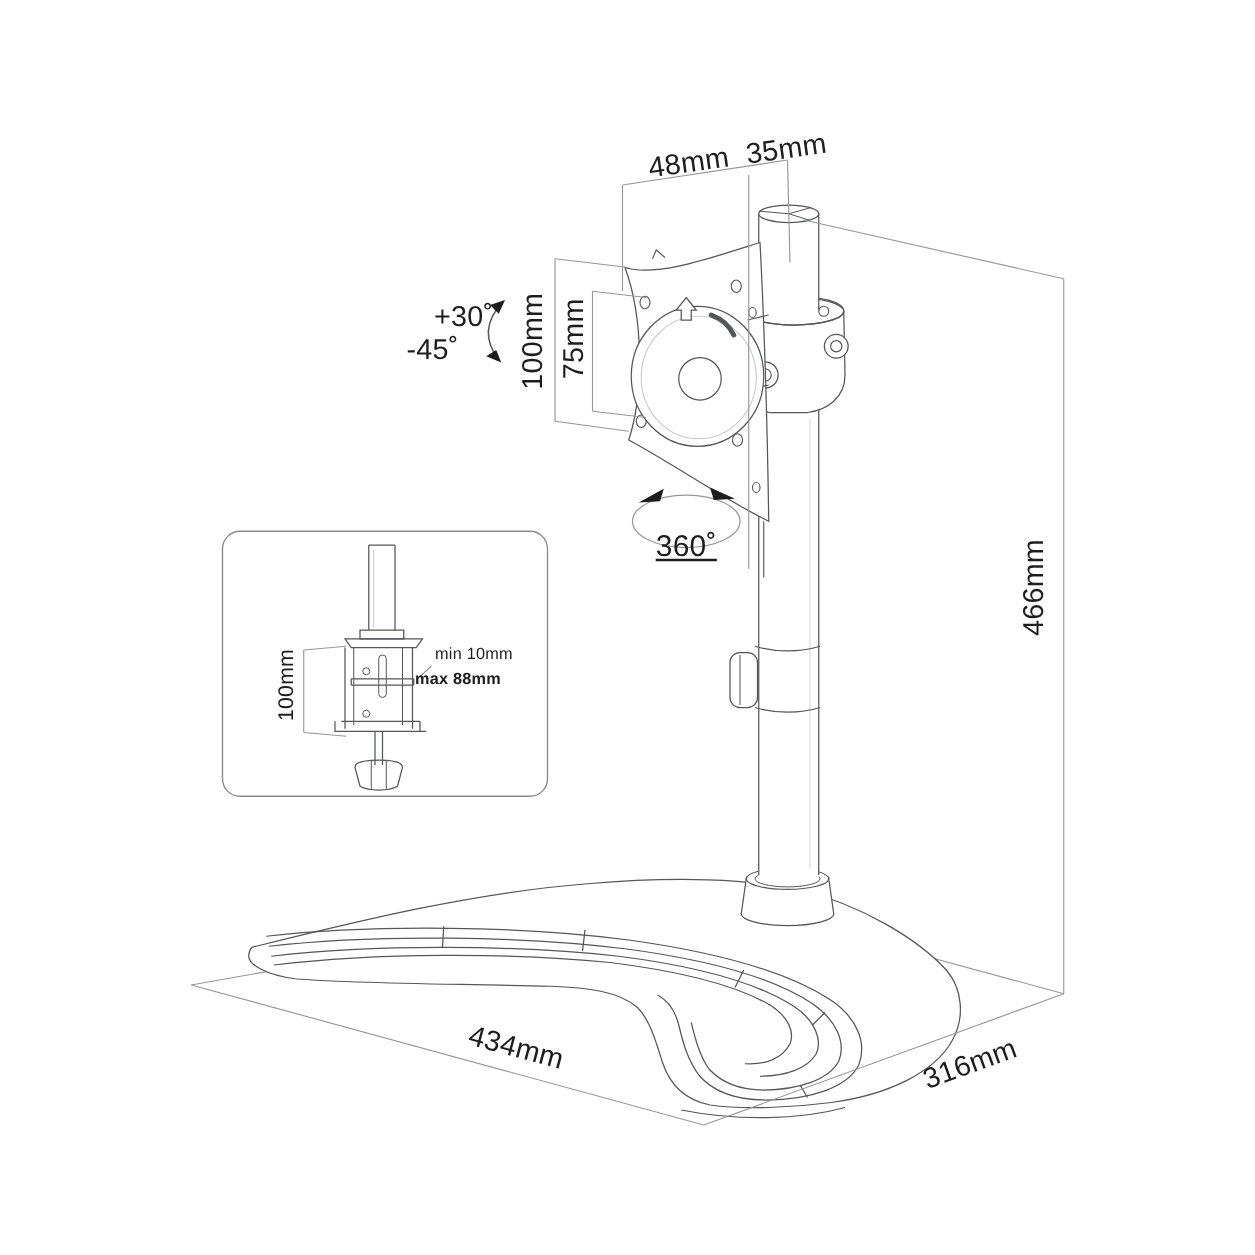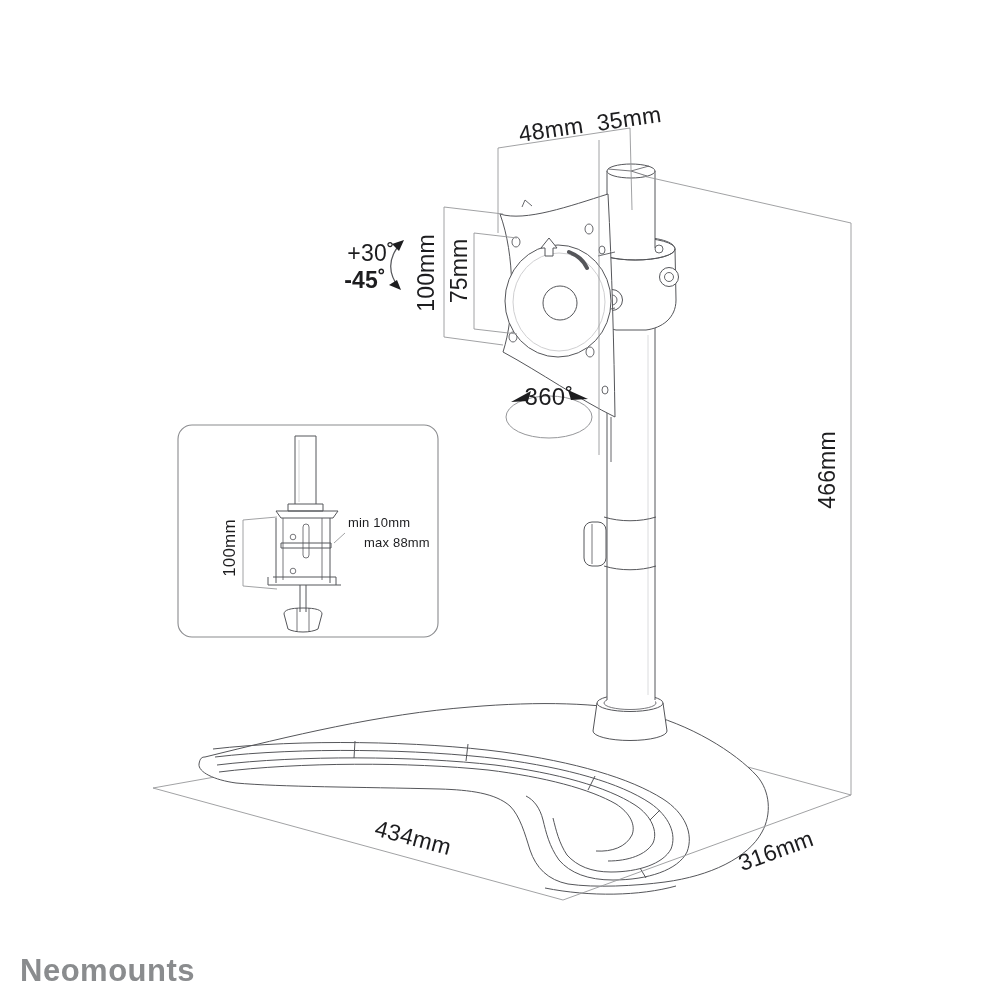--- a/index.html
+++ b/index.html
@@ -206,24 +206,23 @@
       <path d="M345,533 L334,543"></path>
     </g>
   </g>
 </svg>
 
 <div class="lbl r-neg8" style="left:551px;top:130px;">48mm</div>
 <div class="lbl r-neg8" style="left:629px;top:119px;">35mm</div>
 <div class="lbl r-neg90" style="left:426px;top:273px;">100mm</div>
 <div class="lbl r-neg90" style="left:459px;top:271px;">75mm</div>
 <div class="lbl" style="left:371px;top:253px;">+30˚</div>
-<div class="lbl" style="left:365px;top:280px;font-weight:bold;">-45˚</div>
-<div class="lbl" style="left:549px;top:397px;font-size:24px;">360˚</div>
+<div class="lbl" style="left:346px;top:280px;">-45˚</div>
+<div class="lbl" style="left:549px;top:438px;font-size:24px;text-decoration:underline;">360˚</div>
 <div class="lbl r-neg90" style="left:827px;top:470px;">466mm</div>
 <div class="lbl r-pos15" style="left:413px;top:838px;">434mm</div>
 <div class="lbl r-neg20" style="left:776px;top:851px;">316mm</div>
 <div class="lbl inset-dim" style="left:229px;top:548px;">100mm</div>
 <div class="lbl small anchor-left" style="left:348px;top:516px;">min 10mm</div>
-<div class="lbl small anchor-left" style="left:364px;top:536px;">max 88mm</div>
-
-<div class="logo">Neomounts</div>
+<div class="lbl small anchor-left" style="left:332px;top:536px;font-weight:bold;">max 88mm</div>
+
 
 </div>
 
 </body></html>

